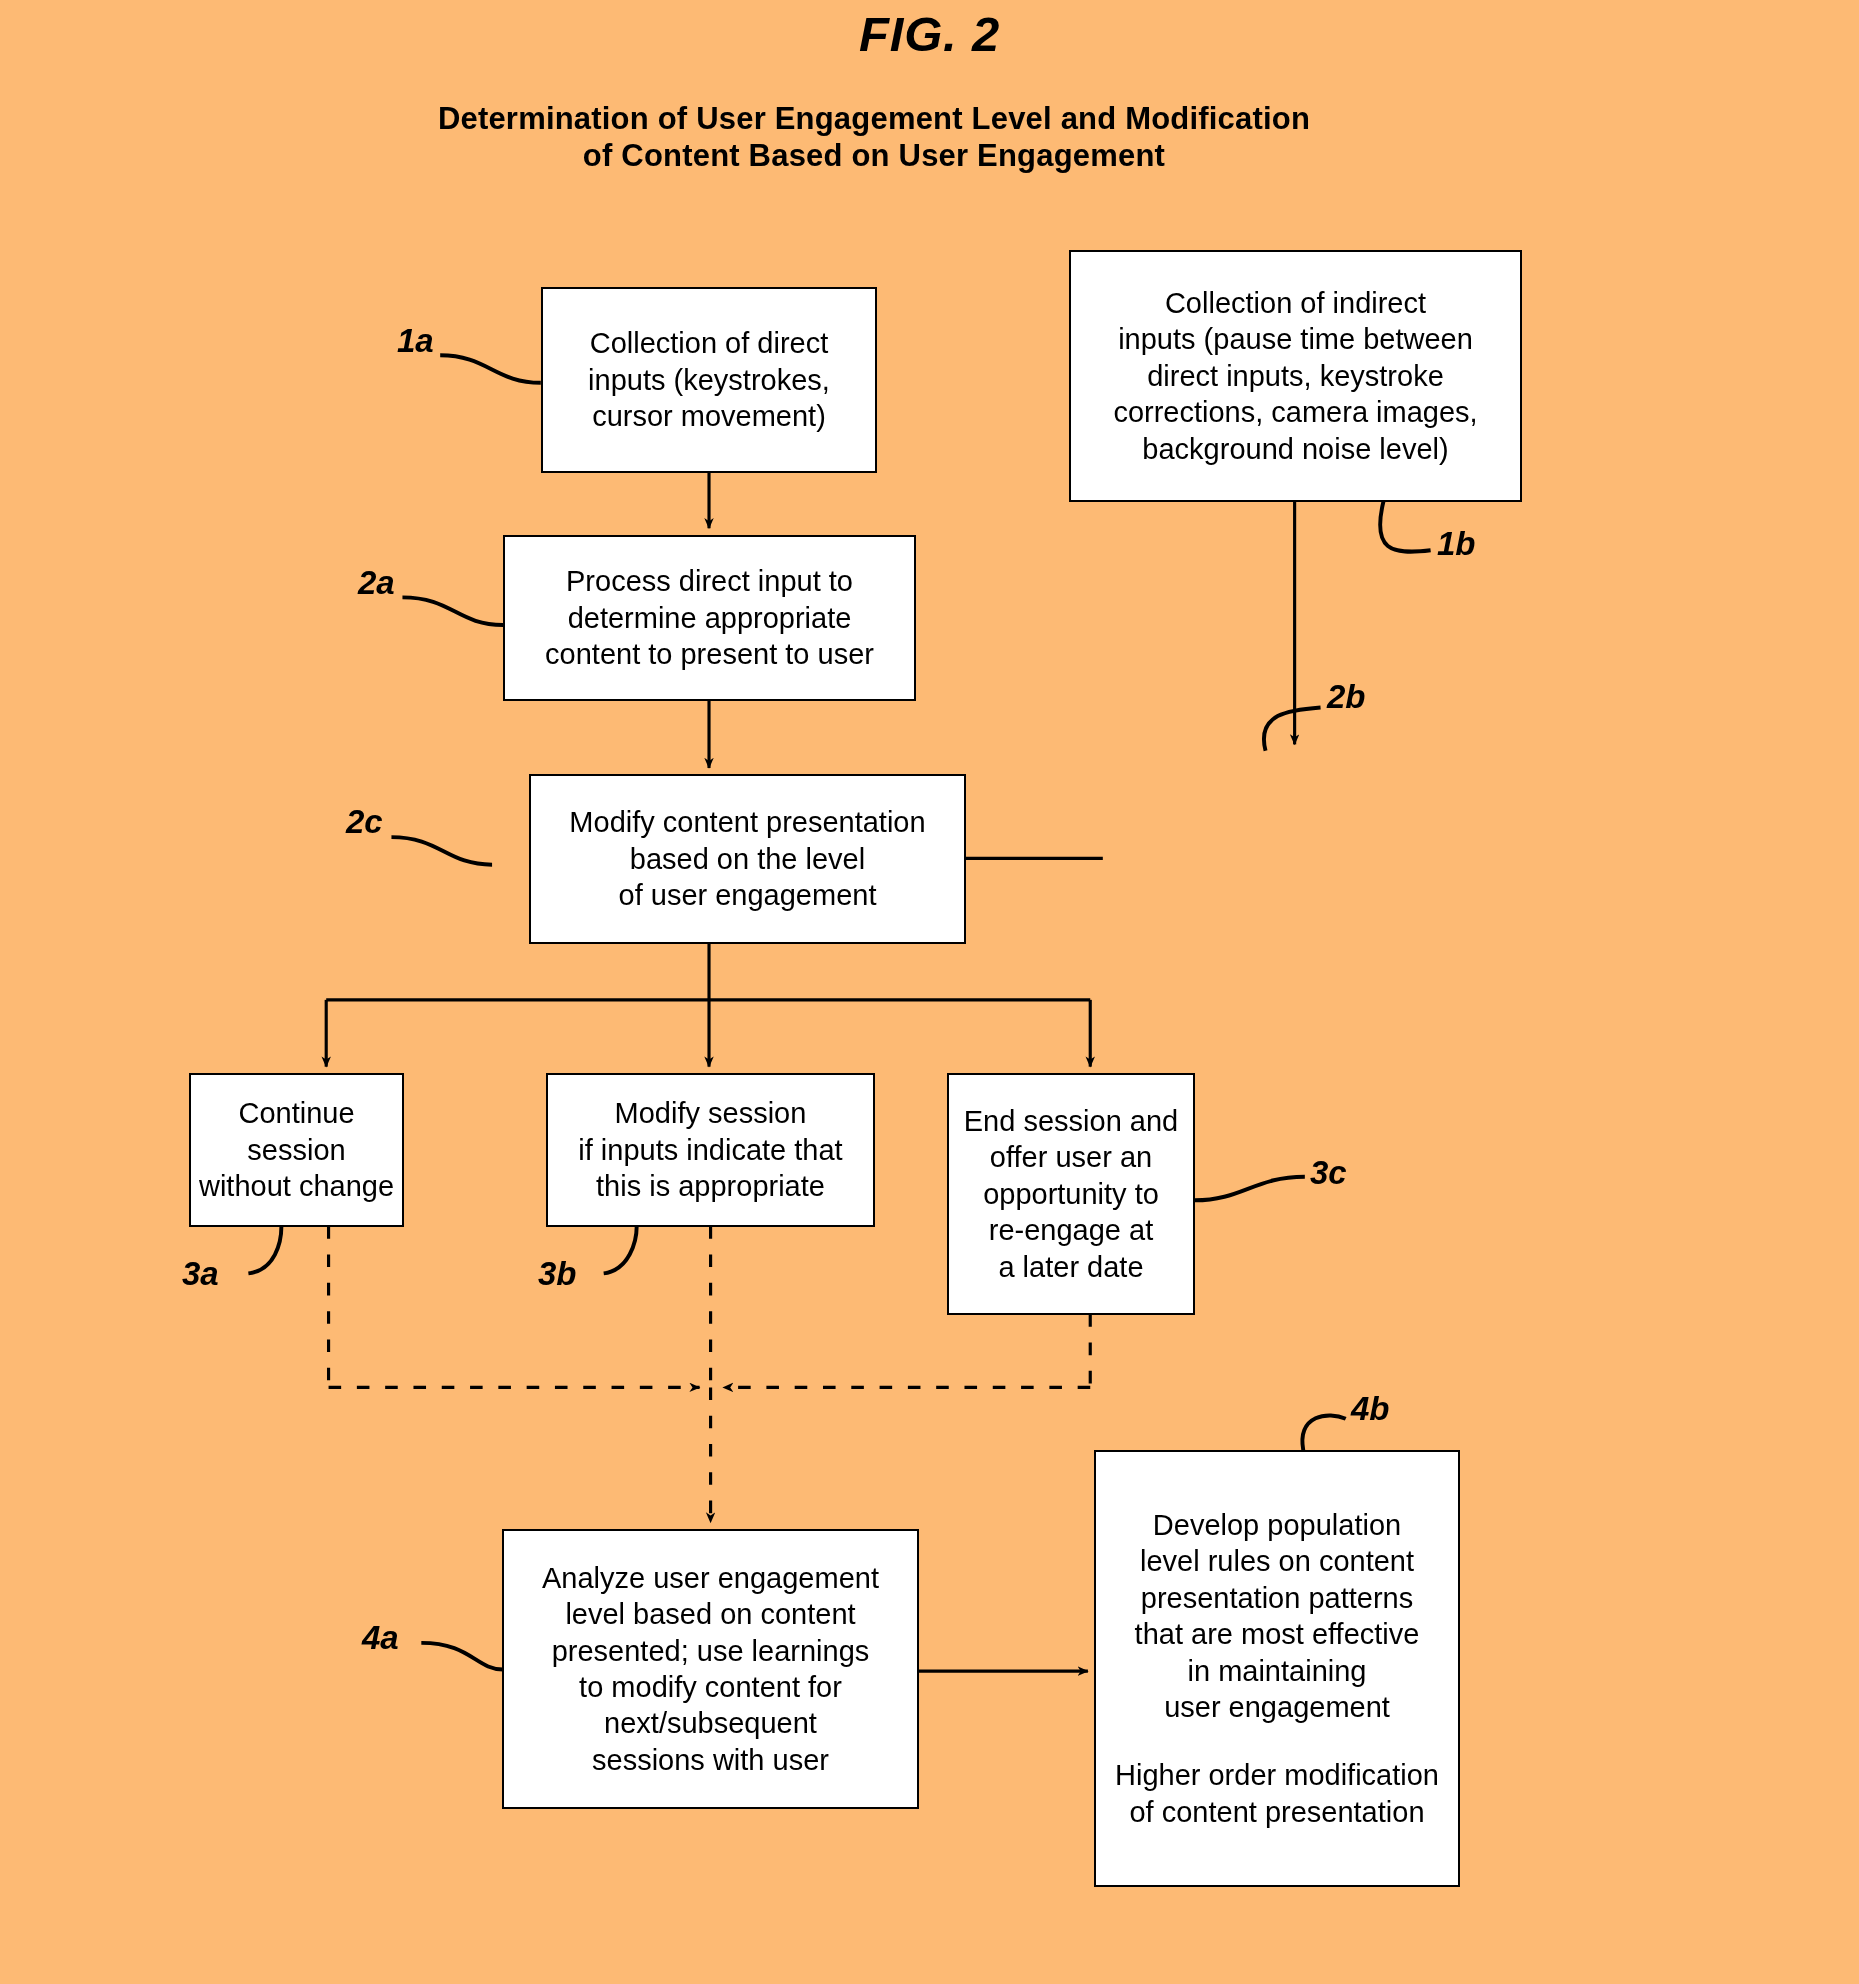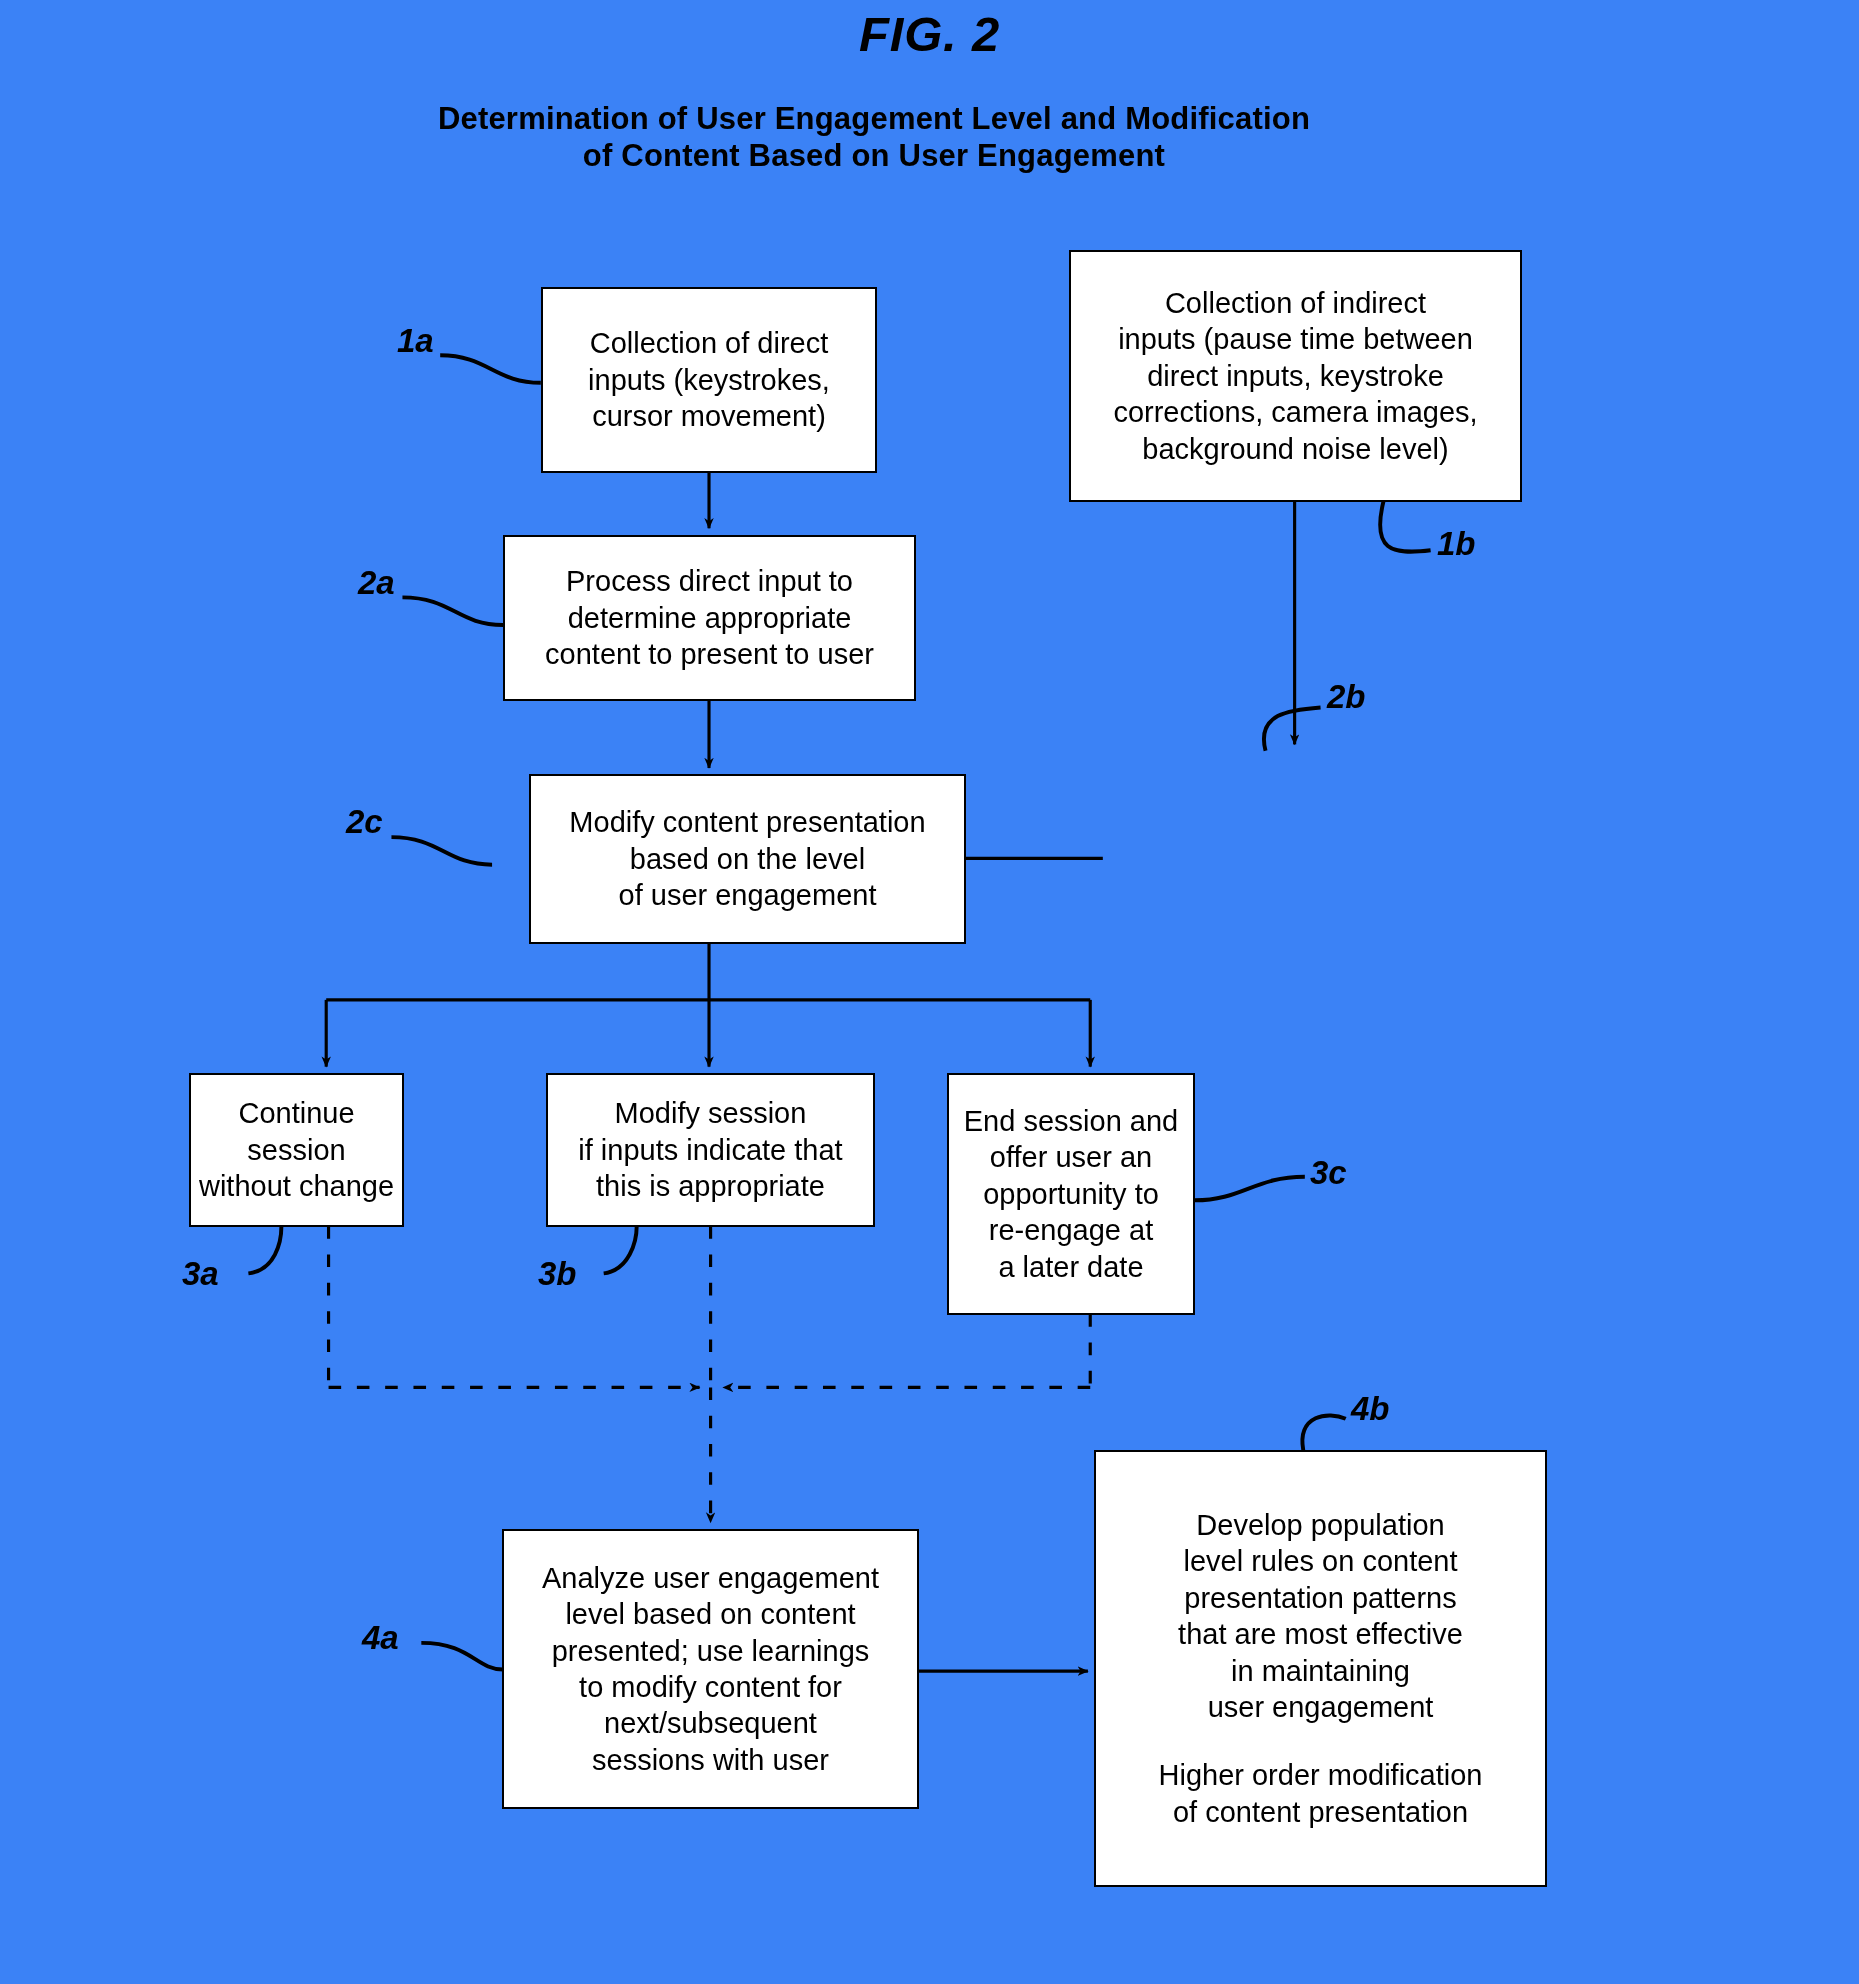--- a/index.html
+++ b/index.html
@@ -9,21 +9,21 @@
     background: #ffffff;
   }
   body {
     font-family: "Liberation Sans", sans-serif;
     color: #000000;
   }
   #page {
     position: relative;
     width: 1859px;
     height: 1984px;
-    background: #3b82f6;
+    background: #fdba74;
     overflow: hidden;
   }
   
   #fig-label {
     position: absolute;
     left: 0;
     top: 6.3px;
     width: 1859px;
     text-align: center;
     font-size: 49px;
@@ -185,21 +185,21 @@
   </div>
 
   <div class="box" style="left:947px; top:1073px; width:248px; height:242px;">
     <p>End session and
 offer user an
 opportunity to
 re-engage at
 a later date</p>
   </div>
 
-  <div class="box" style="left:1094px; top:1450px; width:453px; height:437px;">
+  <div class="box" style="left:1094px; top:1450px; width:366px; height:437px;">
     <p>Develop population
 level rules on content
 presentation patterns
 that are most effective
 in maintaining
 user engagement</p>
     <p>Higher order modification
 of content presentation</p>
   </div>
 

